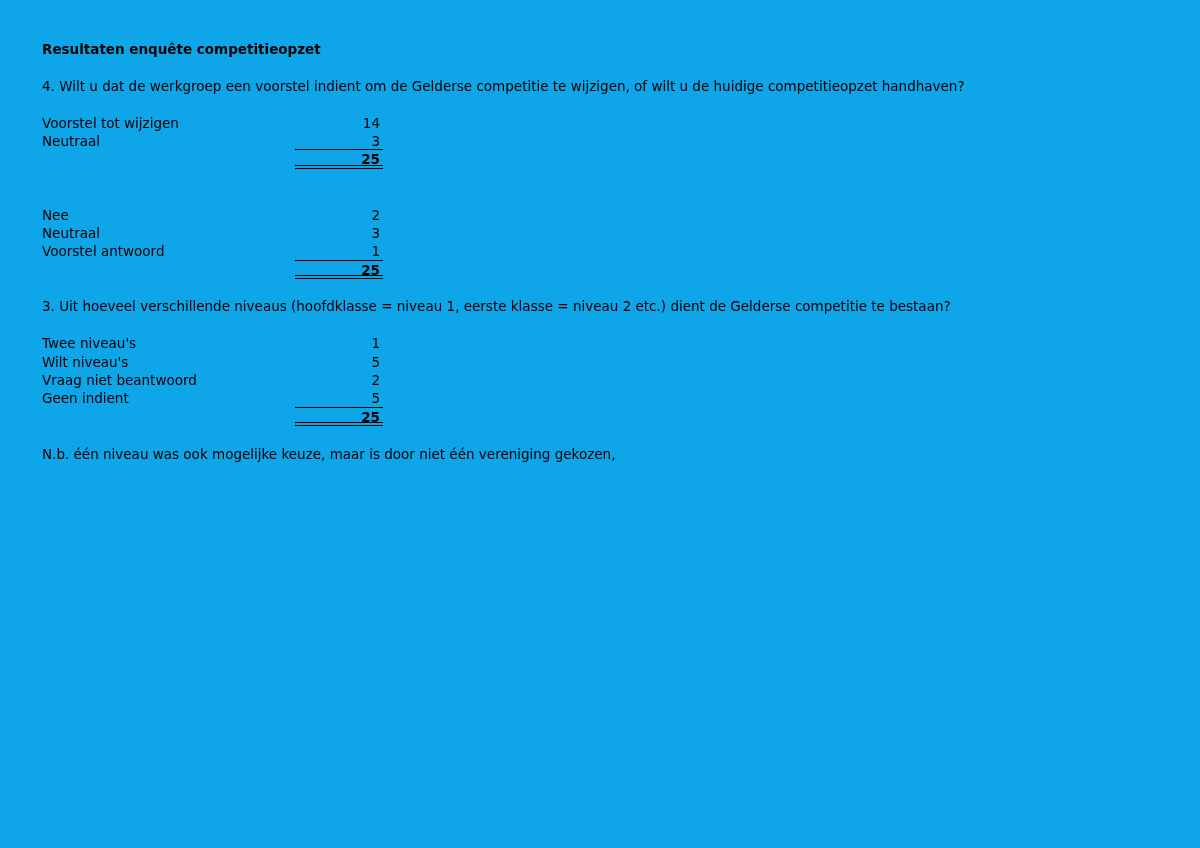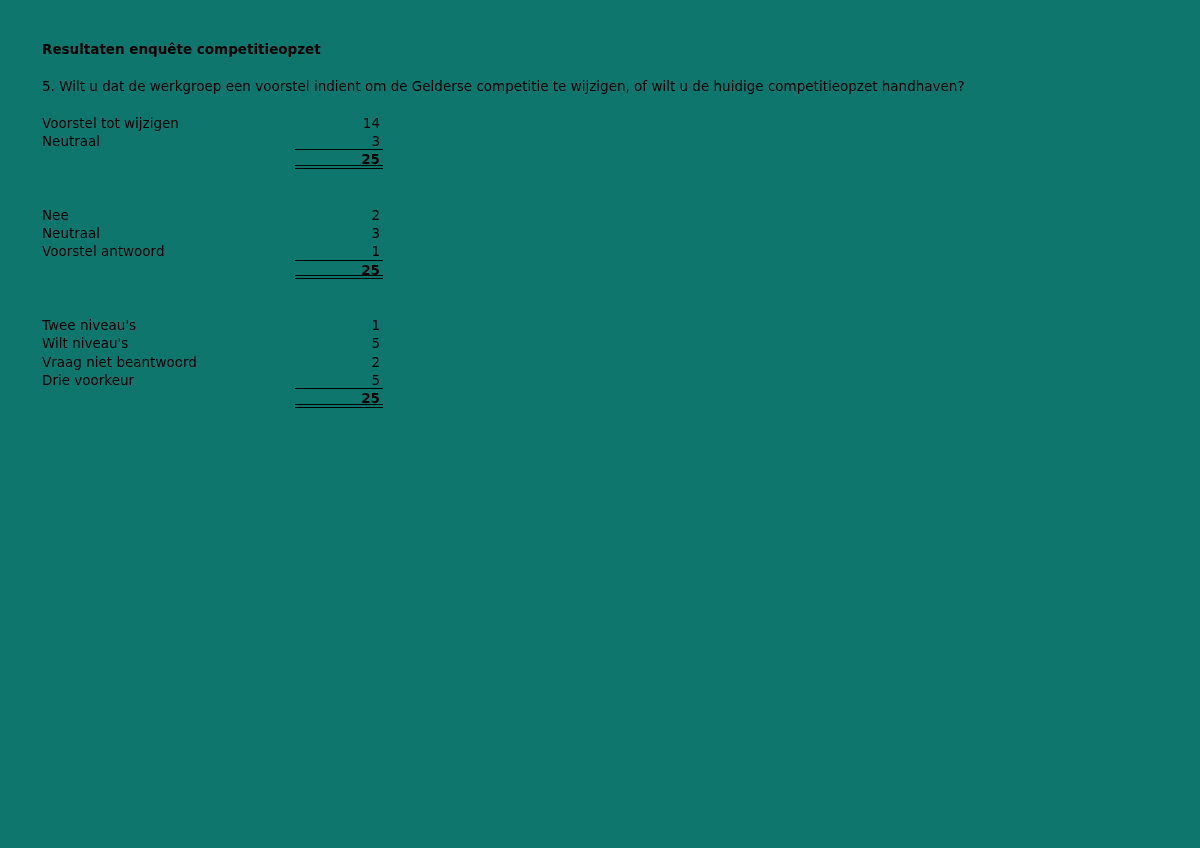--- a/index.html
+++ b/index.html
@@ -1,20 +1,20 @@
 <!DOCTYPE html>
 <html><head>
 <meta charset="utf-8">
 <style>
   html, body { margin: 0; padding: 0; background: #ffffff; }
   .page {
     position: relative;
     width: 1200px;
     height: 848px;
-    background: #0f766e;
+    background: #0ea5e9;
     color: #000000;
     font-family: "DejaVu Sans", sans-serif;
     font-size: 13.5px;
     overflow: hidden;
   }
   .content {
     position: absolute;
     left: 42px;
     top: 40px;
     right: 10px;
@@ -43,21 +43,21 @@
 </head>
 <body>
 
 <div class="page">
   <div class="content">
 
     <div class="row title-row">Resultaten enquête competitieopzet</div>
     <div class="spacer"></div>
 
     <section>
-      <div class="row">5. Wilt u dat de werkgroep een voorstel indient om de Gelderse competitie te wijzigen, of wilt u de huidige competitieopzet handhaven?</div>
+      <div class="row">4. Wilt u dat de werkgroep een voorstel indient om de Gelderse competitie te wijzigen, of wilt u de huidige competitieopzet handhaven?</div>
       <div class="spacer"></div>
       <div class="row">
         <span>Voorstel tot wijzigen</span>
         <span class="num">14</span>
       </div>
       <div class="row rule">
         <span>Neutraal</span>
         <span class="num">3</span>
       </div>
       <div class="row total-row">
@@ -82,38 +82,40 @@
         <span class="num">1</span>
       </div>
       <div class="row total-row">
         <span class="num">25</span>
       </div>
     </section>
 
     <div class="spacer"></div>
 
     <section>
+      <div class="row">3. Uit hoeveel verschillende niveaus (hoofdklasse = niveau 1, eerste klasse = niveau 2 etc.) dient de Gelderse competitie te bestaan?</div>
       <div class="spacer"></div>
       <div class="row">
         <span>Twee niveau's</span>
         <span class="num">1</span>
       </div>
       <div class="row">
         <span>Wilt niveau's</span>
         <span class="num">5</span>
       </div>
       <div class="row">
         <span>Vraag niet beantwoord</span>
         <span class="num">2</span>
       </div>
       <div class="row rule">
-        <span>Drie voorkeur</span>
+        <span>Geen indient</span>
         <span class="num">5</span>
       </div>
       <div class="row total-row">
         <span class="num">25</span>
       </div>
     </section>
 
     <div class="spacer"></div>
+    <div class="row">N.b. één niveau was ook mogelijke keuze, maar is door niet één vereniging gekozen,</div>
 
   </div>
 </div>
 
 </body></html>

